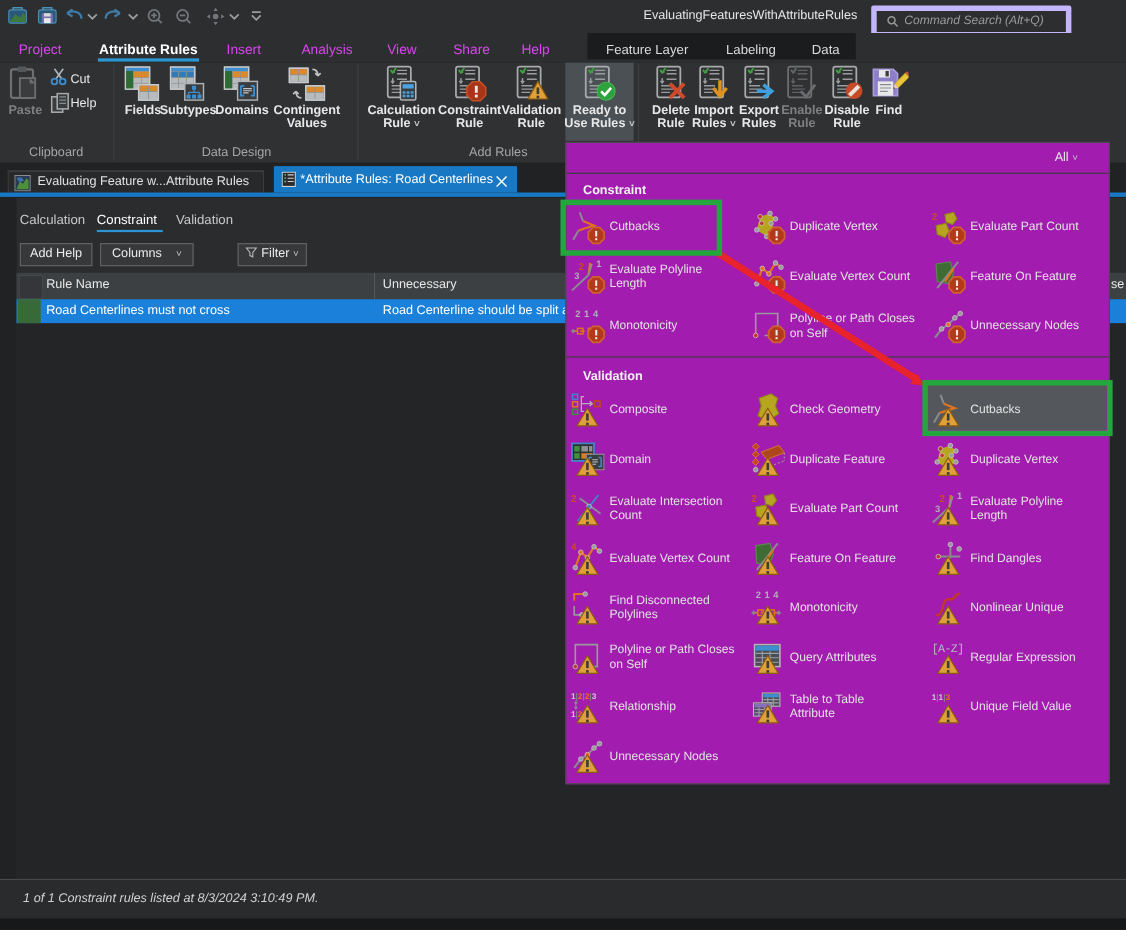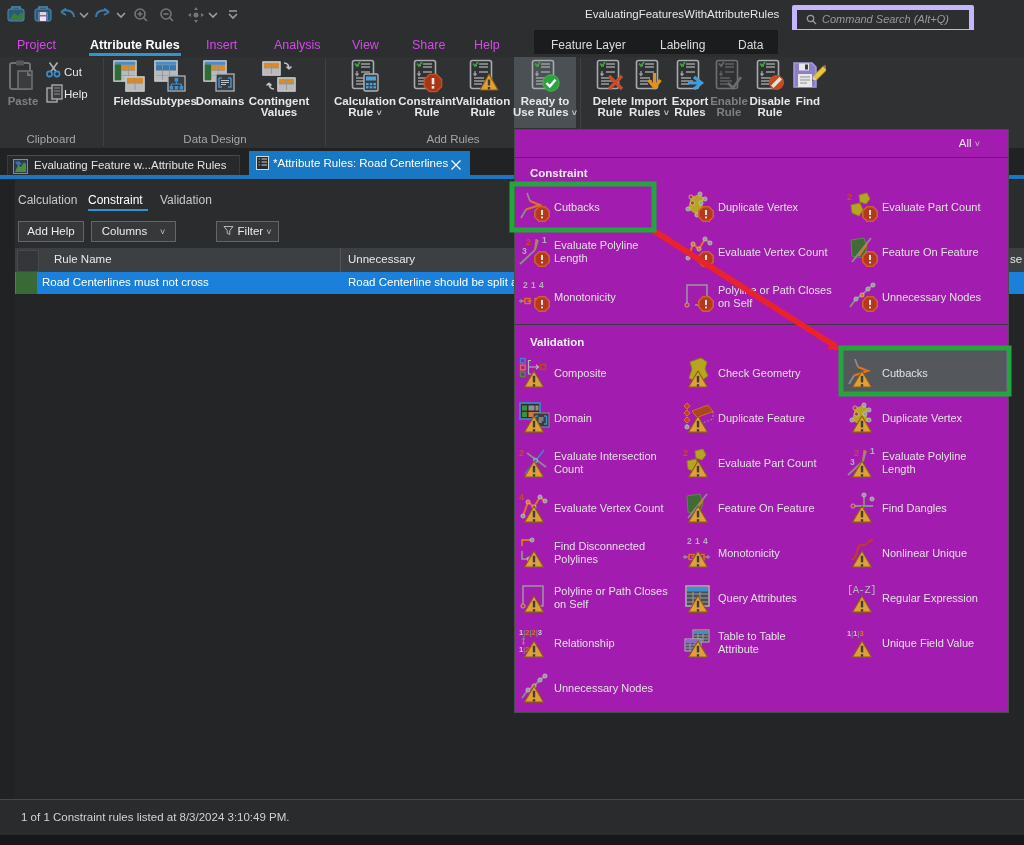--- a/index.html
+++ b/index.html
@@ -30,21 +30,21 @@
   #blueline{left:0;top:175px;width:1024px;height:4px;background:#1878c4;}
   #pane{left:15px;top:180px;width:1009px;height:619px;background:#2a2c2d;}
   .subtab{position:absolute;top:13px;font-size:12px;color:#c9c9c9;}
   .subtab.active{color:#fff;}
   #subunderline{position:absolute;left:73px;top:29px;width:60px;height:2px;background:#2e95d3;}
   .pbtn{position:absolute;top:41px;height:19px;background:#363839;border:1px solid #636566;color:#ececec;font-size:11.5px;text-align:center;line-height:19px;}
   #tblheader{position:absolute;left:0px;top:68px;width:1009px;height:24px;background:#3d4043;}
   #tblrow{position:absolute;left:0px;top:92px;width:1009px;height:22px;background:#1a80d9;color:#fff;font-size:11.5px;}
   #tblempty{position:absolute;left:0px;top:114px;width:1009px;height:505px;background:#232526;}
   #statusbar{left:0;top:799px;width:1024px;height:36px;background:#2a2b2c;border-top:1px solid #48494a;box-sizing:border-box;}
-  #statusbar .txt{position:absolute;left:21px;top:11px;font-size:11.5px;color:#d2d2d2;}
+  #statusbar .txt{position:absolute;left:21px;top:11px;font-size:11.5px;color:#d2d2d2;font-style:italic;}
   #bottomstrip{left:0;top:835px;width:1024px;height:10px;background:#17181a;}
   #panel{left:514px;top:129px;width:495px;height:584px;background:#a21caf;border:1px solid #4a4b4c;box-sizing:border-box;}
   #allbtn{position:absolute;right:28px;top:7px;font-size:11.5px;color:#e6e6e6;}
   .sechead{position:absolute;left:15px;font-size:11.5px;font-weight:bold;color:#f2f2f2;}
   .hsep{position:absolute;left:0px;width:493px;height:1px;background:#3a3b3c;}
   .item{position:absolute;width:164px;height:44px;}
   .item svg{position:absolute;left:2px;top:50%;margin-top:-16px;}
   .item .itxt{position:absolute;left:37px;top:50%;transform:translateY(-50%);font-size:11px;color:#e2e2e2;line-height:13px;white-space:pre-line;}
   .chev{font-size:9px;color:#c8c8c8;}
 </style></head>
@@ -396,21 +396,21 @@
     <div class="subtab active" style="left:73px">Constraint</div>
     <div class="subtab" style="left:145px">Validation</div>
     <div id="subunderline"></div>
     <div class="pbtn" style="left:3px;width:64px;">Add Help</div>
     <div class="pbtn" style="left:76px;width:83px;">Columns&nbsp;&nbsp;&nbsp;&nbsp;<span class="chev">˅</span></div>
     <div class="pbtn" style="left:170px;width:61px;margin-left:31px;"><svg width="11" height="11" style="vertical-align:-1px" viewBox="0 0 11 11">
           <path d="M1,1.5 L10,1.5 L6.8,5.5 L6.8,9.5 L4.2,8.3 L4.2,5.5 Z" fill="none" stroke="#b8b8b8"></path>
         </svg> Filter <span class="chev">˅</span></div>
     <div id="tblheader">
       <div style="position:absolute;left:2px;top:2px;width:20px;height:20px;background:#34363a;border:1px solid #46484b;"></div>
-      <div style="position:absolute;left:27px;top:5px;font-size:11.5px;color:#e8e8e8;margin-left:12px;">Rule Name</div>
+      <div style="position:absolute;left:27px;top:5px;font-size:11.5px;color:#e8e8e8;">Rule Name</div>
       <div style="position:absolute;left:325px;top:0;width:1px;height:24px;background:#54565a;"></div>
       <div style="position:absolute;left:333px;top:5px;font-size:11.5px;color:#e8e8e8;">Unnecessary</div>
       <div style="position:absolute;left:995px;top:5px;font-size:11.5px;color:#e8e8e8;">se</div>
     </div>
     <div id="tblrow">
       <div style="position:absolute;left:1px;top:0px;width:21px;height:22px;background:#386a38;"></div>
       <div style="position:absolute;left:27px;top:4px;">Road Centerlines must not cross</div>
       <div style="position:absolute;left:333px;top:4px;">Road Centerline should be split a</div>
     </div>
     <div id="tblempty"></div>

